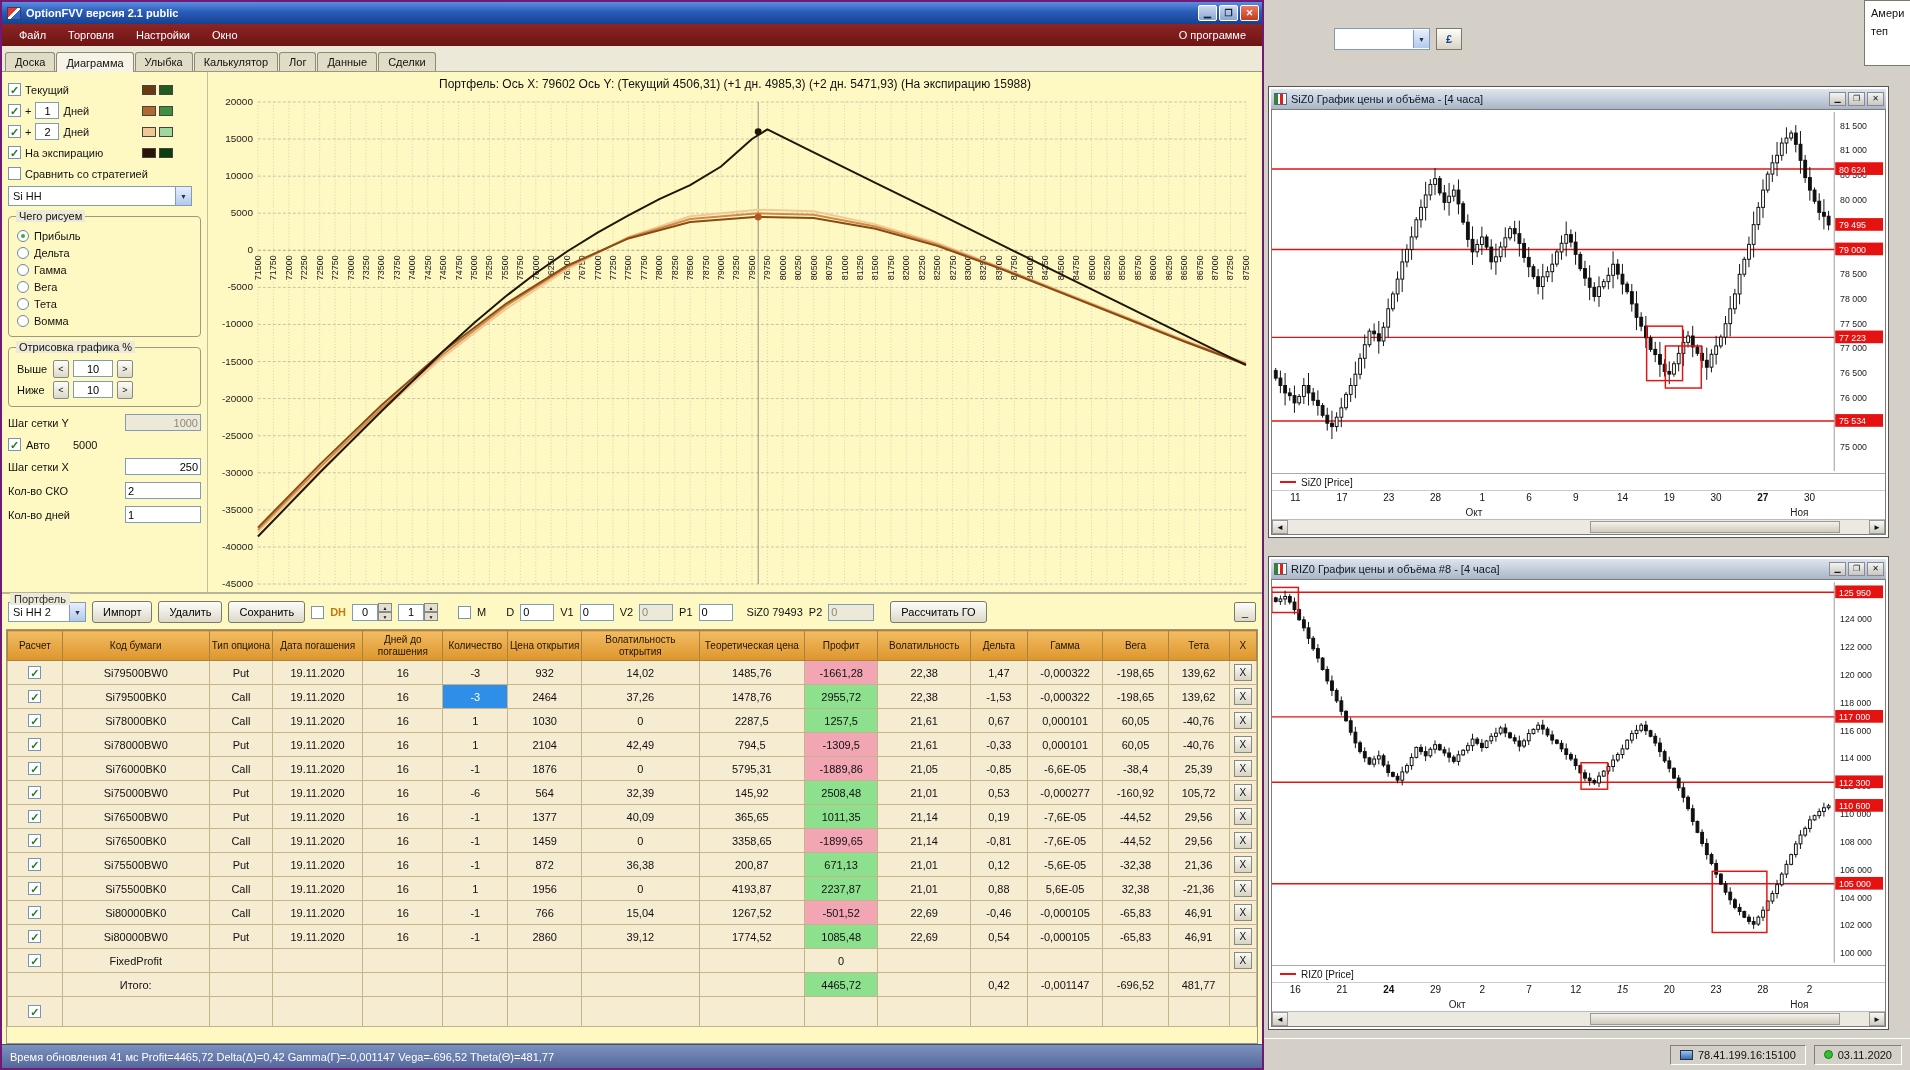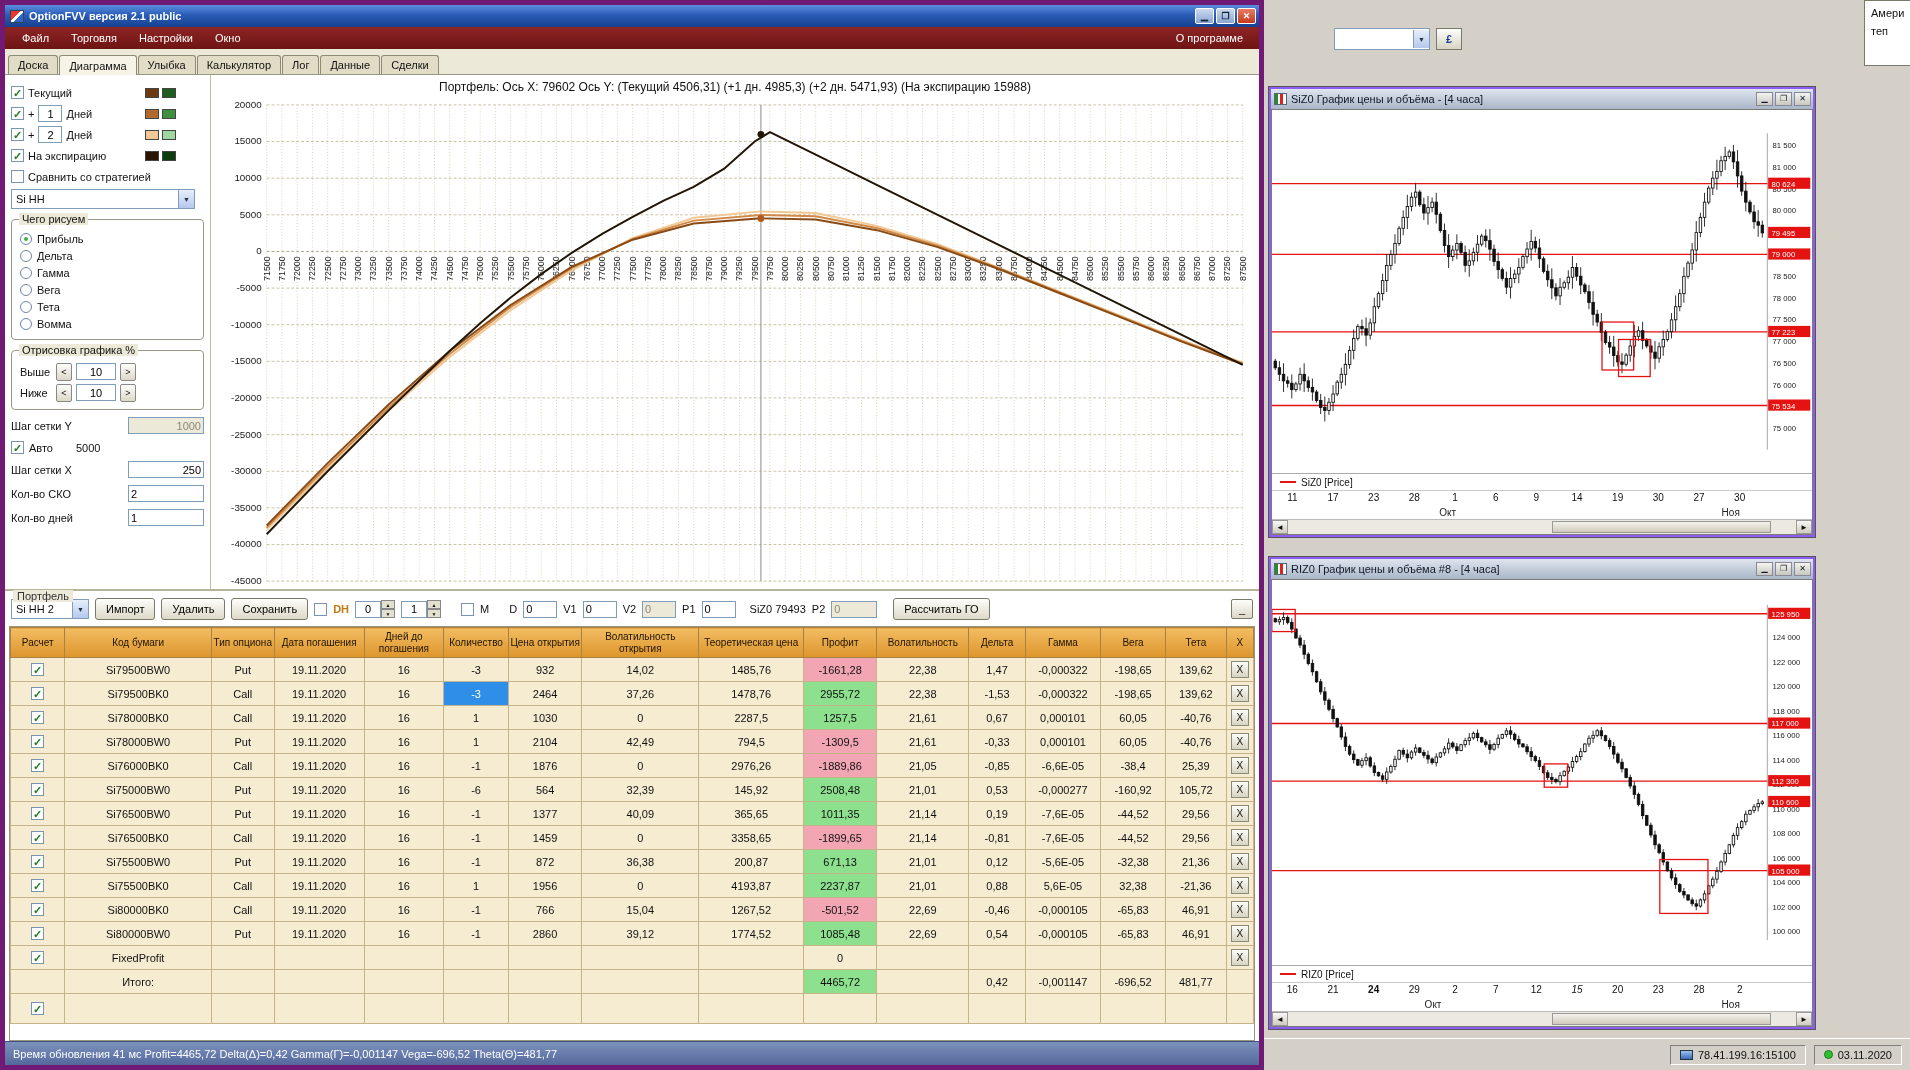--- a/index.html
+++ b/index.html
@@ -2,21 +2,21 @@
 <html style="--pos: #8de08d; --neg: #f2a6b4; --sel: #2f8fe8; --lvl: #e51212;"><head>
 <meta charset="utf-8">
 <style>
   *{margin:0;padding:0;box-sizing:border-box}
   html,body{width:1910px;height:1070px;overflow:hidden}
   body{font-family:"Liberation Sans",sans-serif;font-size:11px;color:#111;background:#808080}
   #root{position:relative;width:1910px;height:1070px;background:#d4d0c8;overflow:hidden}
 
   
   .mainwin{position:absolute;left:0;top:0;width:1264px;height:1070px;display:flex;flex-direction:column;
-    border:5px solid #701a75;background:#ffffff}
+    border:2px solid #701a75;background:#fef9c3}
   .titlebar{height:22px;flex:0 0 22px;background:linear-gradient(180deg,#5a8ee0 0%,#2a5cb8 45%,#16418f 100%);
     color:#fff;display:flex;align-items:center;gap:5px;padding:0 3px 0 5px;font-weight:bold}
   .appicon{width:14px;height:13px;background:#fff;border:1px solid #345;display:inline-block;
     background:linear-gradient(135deg,#e33 0 40%,#fff 40% 60%,#36c 60%);}
   .capbtns{margin-left:auto;display:flex;gap:2px}
   .capbtn{width:19px;height:16px;border:1px solid #fff;border-radius:2px;background:linear-gradient(#cdd9ef,#8aa6d4);
     color:#123;font-size:9px;line-height:14px;text-align:center;font-weight:bold}
   .capbtn.close{background:linear-gradient(#e87c64,#c33b1d);color:#fff}
   .menubar{height:22px;flex:0 0 22px;background:linear-gradient(180deg,#8d2424,#6e1414);color:#fff;
     display:flex;align-items:center;padding:0 6px}
@@ -82,21 +82,21 @@
     padding:0 8px;border-top:1px solid #3c4f7d}
 
   
   .rtool{position:absolute;left:1264px;top:0;width:646px;height:86px;background:#d4d0c8}
   .rcombo{position:absolute;left:70px;top:28px;width:96px;height:22px}
   .ricobtn{position:absolute;left:172px;top:28px;width:26px;height:22px;border:1px solid #7a7a6a;
     background:linear-gradient(#fdfdfb,#d8d4c4);text-align:center;line-height:20px;color:#16418f;font-weight:bold}
   .corner{position:absolute;right:0;top:0;width:46px;height:66px;background:#fff;border:1px solid #7a7a6a;
     border-right:none;padding:4px 0 0 6px;line-height:1.6;overflow:hidden}
 
-  .qwin{position:absolute;left:1268px;width:548px;background:#8b5cf6;border:1px solid #555;padding:2px;
+  .qwin{position:absolute;left:1268px;width:621px;background:#ffffff;border:1px solid #555;padding:2px;
     display:flex;flex-direction:column}
   .qtitle{height:20px;flex:0 0 20px;background:linear-gradient(180deg,#dfe5ee,#a9b6c8);display:flex;align-items:center;
     gap:4px;padding:0 2px 0 3px;color:#101828}
   .qicon{width:13px;height:12px;border:1px solid #567;background:linear-gradient(90deg,#2a8a2a 0 30%,#fff 30% 45%,#d22 45% 75%,#fff 75%)}
   .qbtn{width:17px;height:14px;border:1px solid #889;background:linear-gradient(#f4f4f0,#c8c8c0);font-size:8px;
     line-height:12px;text-align:center}
   .qclient{flex:1;background:#fff;border:1px solid #7c7c74;display:flex;flex-direction:column;min-height:0}
   .qlegend{height:18px;flex:0 0 18px;border-top:1px solid #aaa;border-bottom:1px solid #ccc;display:flex;
     align-items:center;gap:5px;padding-left:8px;font-size:10px}
   .lswatch{width:16px;height:2px;background:var(--lvl)}
@@ -590,21 +590,21 @@
               </tr>
               <tr>
                 <td><span class="cb">✓</span></td>
                 <td class="">Si76000BK0</td>
                 <td class="">Call</td>
                 <td class="">19.11.2020</td>
                 <td class="">16</td>
                 <td class="">-1</td>
                 <td class="">1876</td>
                 <td class="">0</td>
-                <td class="">2976,26</td>
+                <td class="">5795,31</td>
                 <td class="p-neg">-1889,86</td>
                 <td class="">21,05</td>
                 <td class="">-0,85</td>
                 <td class="">-6,6E-05</td>
                 <td class="">-38,4</td>
                 <td class="">25,39</td>
                 <td><span class="xbtn">X</span></td>
               </tr>
               <tr>
                 <td><span class="cb">✓</span></td>
@@ -1100,21 +1100,21 @@
             <span style="left: 4.16667%;">11</span>
             <span style="left: 12.5%;">17</span>
             <span style="left: 20.8333%;">23</span>
             <span style="left: 29.1667%;">28</span>
             <span style="left: 37.5%;">1</span>
             <span style="left: 45.8333%;">6</span>
             <span style="left: 54.1667%;">9</span>
             <span style="left: 62.5%;">14</span>
             <span style="left: 70.8333%;">19</span>
             <span style="left: 79.1667%;">30</span>
-            <span style="left: 87.5%;">27</span>
+            <span style="left: 87.5%; font-weight: bold;">27</span>
             <span style="left: 95.8333%;">30</span>
           </div>
         </div>
       <div class="qmonths">
           <div class="inner" id="siz0months">
             <span style="left: 36%;">Окт</span>
             <span style="left: 94%;">Ноя</span>
           </div>
         </div>
       <div class="qscroll">

